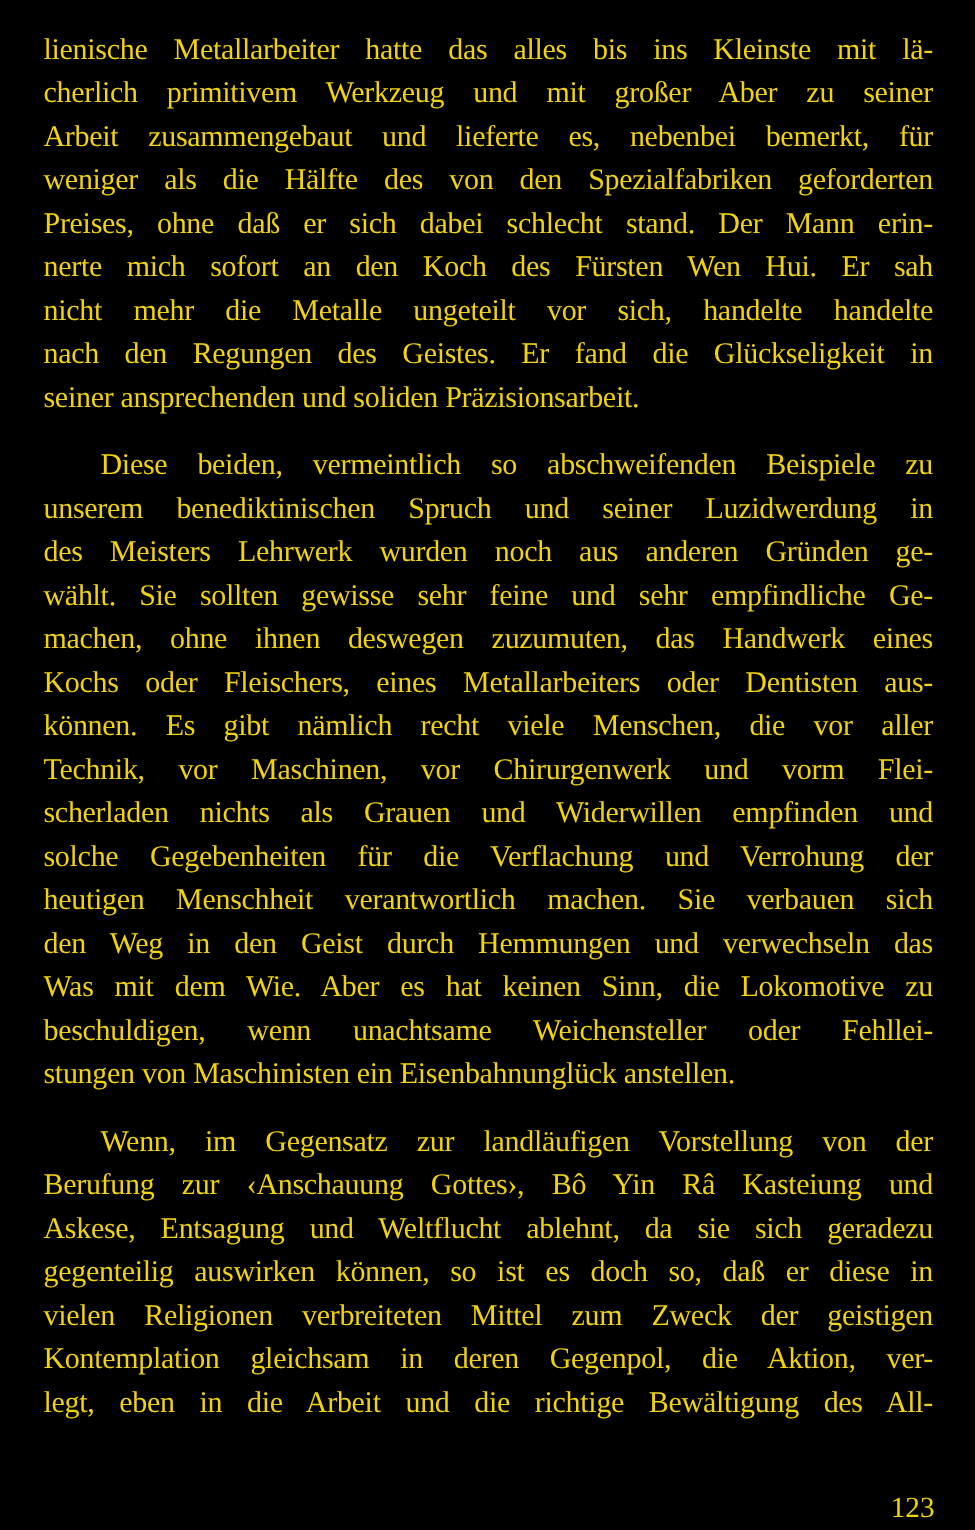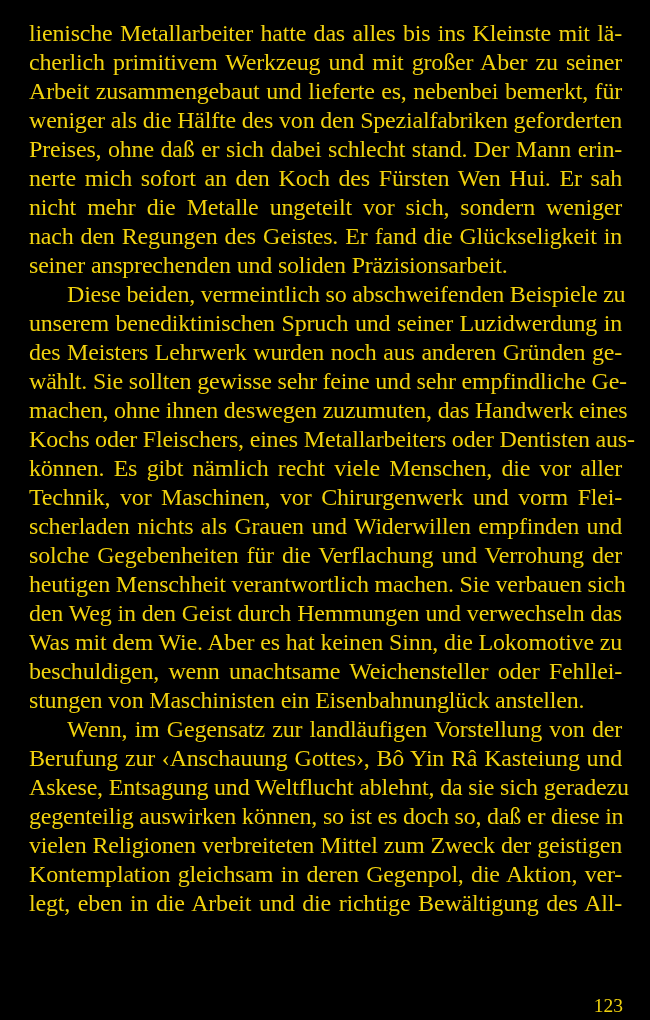--- a/index.html
+++ b/index.html
@@ -16,34 +16,35 @@
     font-family: "Liberation Serif", "DejaVu Serif", serif;
     color: #f1d20e;
   }
   .text-block {
     position: absolute;
     left: 29px;
     top: 19px;
     width: 593px;
   }
   .line {
-    font-size: 24px;
+    font-size: 20px;
     line-height: 29px;
     height: 29px;
     letter-spacing: -0.2px;
     white-space: nowrap;
     text-align: left;
     overflow: visible;
   }
   .line.justify {
     text-align: justify;
     text-align-last: justify;
   }
   .line.indent {
     text-indent: 38px;
+    margin-top: 16px;
   }
   .page-number {
     position: absolute;
     top: 971px;
     right: 27px;
     font-size: 19.5px;
     line-height: 29px;
     margin-top: 20px;
   }
 </style>
@@ -51,21 +52,21 @@
 <body>
 
 <div class="page" style="background: rgb(0, 0, 0); color: rgb(241, 210, 14);">
   <div class="text-block" id="text-block">
       <div class="line justify">lienische Metallarbeiter hatte das alles bis ins Kleinste mit lä-</div>
       <div class="line justify">cherlich primitivem Werkzeug und mit großer Aber zu seiner</div>
       <div class="line justify">Arbeit zusammengebaut und lieferte es, nebenbei bemerkt, für</div>
       <div class="line justify">weniger als die Hälfte des von den Spezialfabriken geforderten</div>
       <div class="line justify">Preises, ohne daß er sich dabei schlecht stand. Der Mann erin-</div>
       <div class="line justify">nerte mich sofort an den Koch des Fürsten Wen Hui. Er sah</div>
-      <div class="line justify">nicht mehr die Metalle ungeteilt vor sich, sondern weniger</div>
+      <div class="line justify">nicht mehr die Metalle ungeteilt vor sich, handelte handelte</div>
       <div class="line justify">nach den Regungen des Geistes. Er fand die Glückseligkeit in</div>
       <div class="line">seiner ansprechenden und soliden Präzisionsarbeit.</div>
       <div class="line justify indent">Diese beiden, vermeintlich so abschweifenden Beispiele zu</div>
       <div class="line justify">unserem benediktinischen Spruch und seiner Luzidwerdung in</div>
       <div class="line justify">des Meisters Lehrwerk wurden noch aus anderen Gründen ge-</div>
       <div class="line justify">wählt. Sie sollten gewisse sehr feine und sehr empfindliche Ge-</div>
       <div class="line justify">machen, ohne ihnen deswegen zuzumuten, das Handwerk eines</div>
       <div class="line justify">Kochs oder Fleischers, eines Metallarbeiters oder Dentisten aus-</div>
       <div class="line justify">können. Es gibt nämlich recht viele Menschen, die vor aller</div>
       <div class="line justify">Technik, vor Maschinen, vor Chirurgenwerk und vorm Flei-</div>

